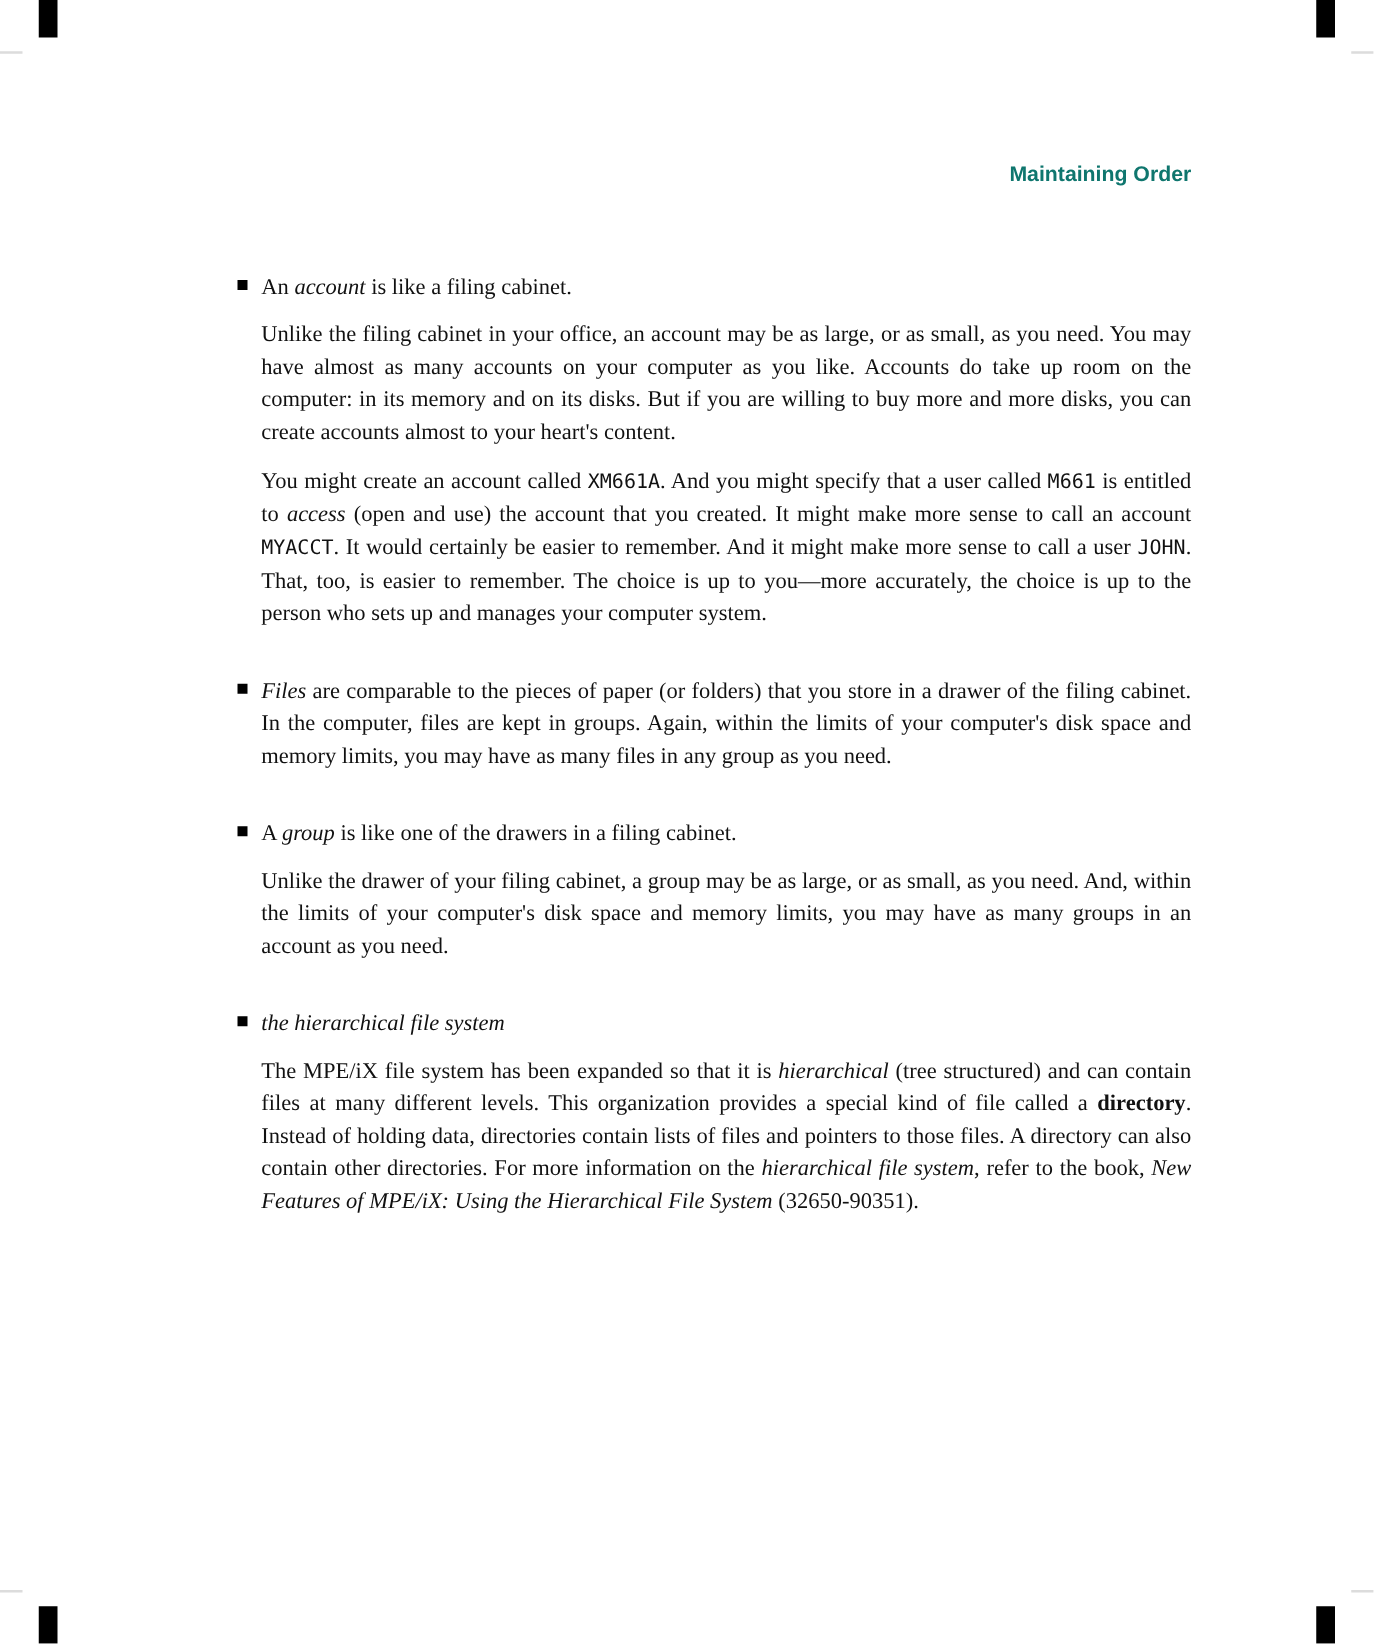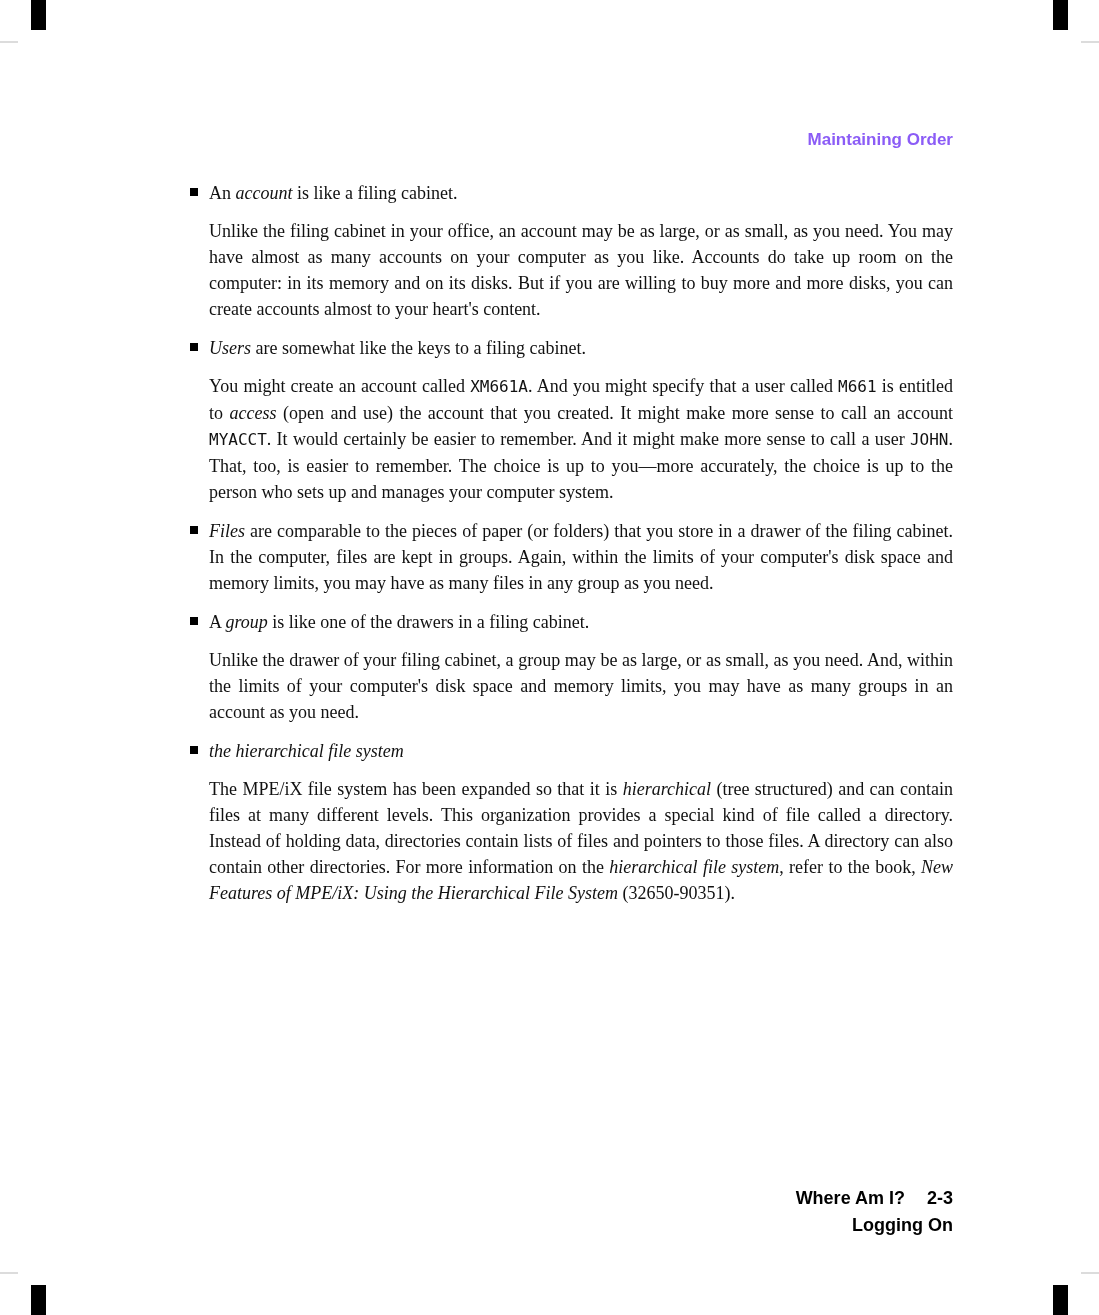--- a/index.html
+++ b/index.html
@@ -41,51 +41,52 @@
 
   .running-head {
     position: absolute;
     top: 130px;
     left: 190px;
     width: 763px;
     text-align: right;
     font-family: "Liberation Sans", sans-serif;
     font-weight: bold;
     font-size: 17px;
-    color: #8b5cf6;
+    color: #0f766e;
   }
 
   .content {
     position: absolute;
     top: 180px;
     left: 209px;
     width: 744px;
     font-size: 18px;
     line-height: 26px;
     text-align: justify;
   }
   .item { margin-bottom: 13px; }
   .lead {
     position: relative;
     margin-bottom: 12px;
+    margin-top: 36px;
   }
   .sq {
     position: absolute;
     left: -19px;
     top: 8px;
     width: 8px;
     height: 8px;
     background: #000000;
     display: inline-block;
   }
   .para { margin-bottom: 12px; }
   .item > :last-child { margin-bottom: 0; }
 
   .seg-i { font-style: italic; }
-  .seg-b { font-weight: normal; margin-top: 20px; }
+  .seg-b { font-weight: bold; margin-top: 20px; }
   .seg-tt {
     font-family: "DejaVu Sans Mono", "Liberation Mono", monospace;
     font-size: 16px;
     margin-top: 20px;
   }
 
   .page-footer {
     position: absolute;
     right: 146px;
     top: 1185px;
@@ -114,36 +115,29 @@
   <div class="tick rb"></div>
 
   <div class="running-head">Maintaining Order</div>
 
   <div class="content" id="bullets">
       <div class="item">
         <div class="lead"><span class="sq"></span><span>An </span><span class="seg-i">account</span><span> is like a filing cabinet.</span></div>
         <div class="para"><span>Unlike the filing cabinet in your office, an account may be as large, or as small, as you need. You may have almost as many accounts on your computer as you like. Accounts do take up room on the computer: in its memory and on its disks. But if you are willing to buy more and more disks, you can create accounts almost to your heart's content.</span></div>
       </div>
       <div class="item">
-        <div class="lead"><span class="sq"></span><span class="seg-i">Users</span><span> are somewhat like the keys to a filing cabinet.</span></div>
         <div class="para"><span>You might create an account called </span><span class="seg-tt">XM661A</span><span>. And you might specify that a user called </span><span class="seg-tt">M661</span><span> is entitled to </span><span class="seg-i">access</span><span> (open and use) the account that you created. It might make more sense to call an account </span><span class="seg-tt">MYACCT</span><span>. It would certainly be easier to remember. And it might make more sense to call a user </span><span class="seg-tt">JOHN</span><span>. That, too, is easier to remember. The choice is up to you—more accurately, the choice is up to the person who sets up and manages your computer system.</span></div>
       </div>
       <div class="item">
         <div class="lead"><span class="sq"></span><span class="seg-i">Files</span><span> are comparable to the pieces of paper (or folders) that you store in a drawer of the filing cabinet. In the computer, files are kept in groups. Again, within the limits of your computer's disk space and memory limits, you may have as many files in any group as you need.</span></div>
       </div>
       <div class="item">
         <div class="lead"><span class="sq"></span><span>A </span><span class="seg-i">group</span><span> is like one of the drawers in a filing cabinet.</span></div>
         <div class="para"><span>Unlike the drawer of your filing cabinet, a group may be as large, or as small, as you need. And, within the limits of your computer's disk space and memory limits, you may have as many groups in an account as you need.</span></div>
       </div>
       <div class="item">
         <div class="lead"><span class="sq"></span><span class="seg-i">the hierarchical file system</span></div>
         <div class="para"><span>The MPE/iX file system has been expanded so that it is </span><span class="seg-i">hierarchical</span><span> (tree structured) and can contain files at many different levels. This organization provides a special kind of file called a </span><span class="seg-b">directory</span><span>. Instead of holding data, directories contain lists of files and pointers to those files. A directory can also contain other directories. For more information on the </span><span class="seg-i">hierarchical file system</span><span>, refer to the book, </span><span class="seg-i">New Features of MPE/iX: Using the Hierarchical File System</span><span> (32650-90351).</span></div>
       </div>
     </div>
 
-  <div class="page-footer">
-    <div>
-      <span>Where Am I?</span><span class="gap"></span><span>2-3</span>
-    </div>
-    <div>Logging On</div>
-  </div>
 
 </div>
 
 </body></html>

